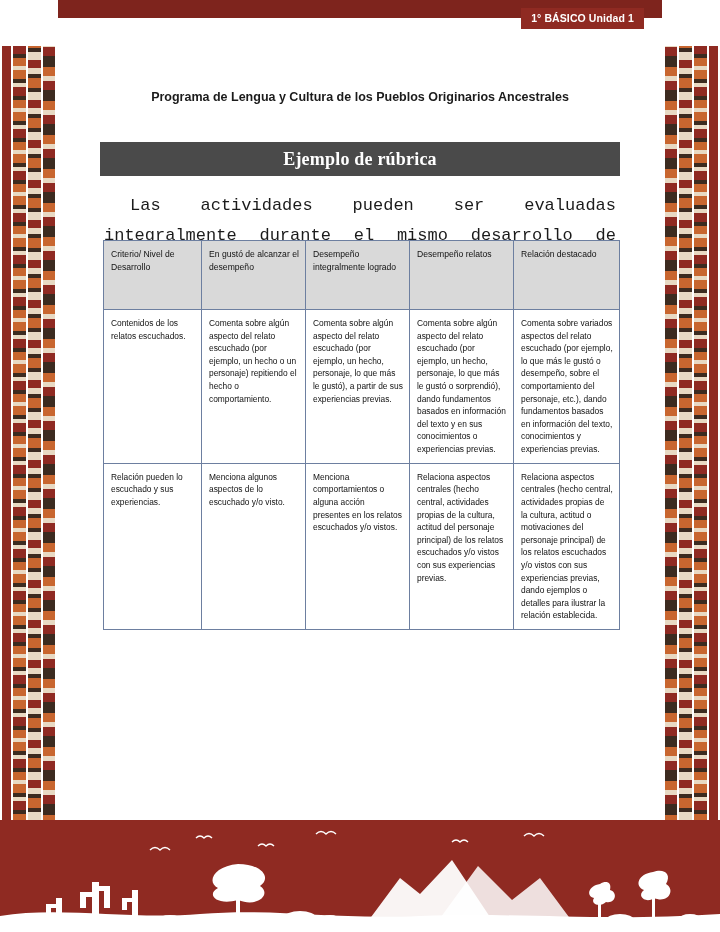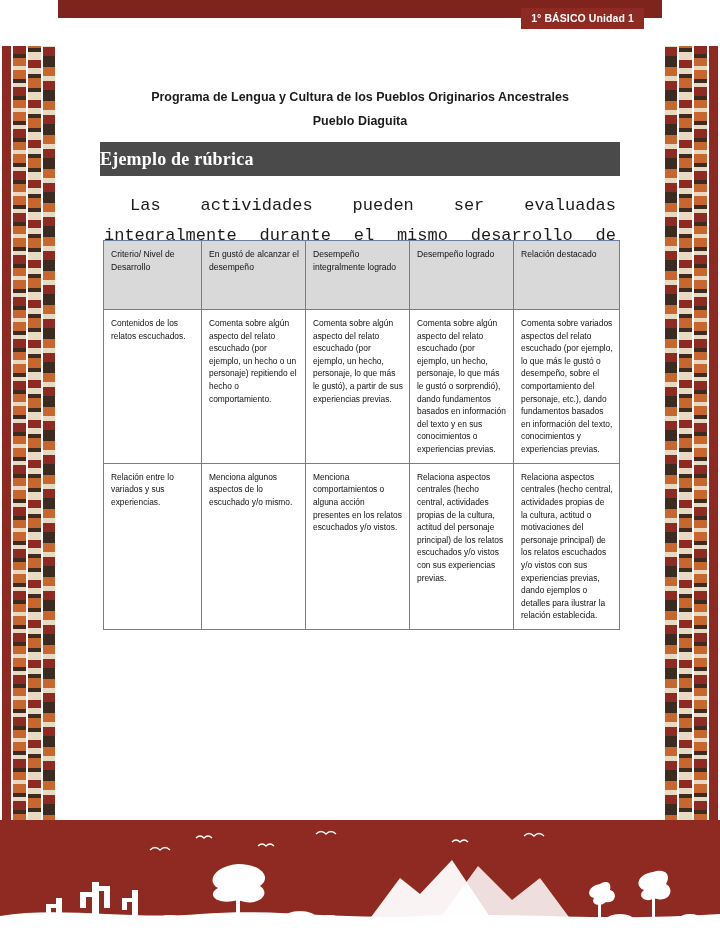--- a/index.html
+++ b/index.html
@@ -173,20 +173,21 @@
   .title-bar {
     position: absolute;
     top: 142px;
     left: 100px;
     width: 520px;
     height: 34px;
     background: #4a4a4a;
     color: #ffffff;
     display: flex;
     align-items: center;
+    justify-content: center;
   }
   .title-bar span {
     font-family: "Liberation Serif", serif;
     font-size: 18px;
     font-weight: bold;
     letter-spacing: .2px;
   }
 
   .intro {
     position: absolute;
@@ -269,21 +270,20 @@
   <div class="strip-top-mask right"></div>
   <div class="content-mask"></div>
   <div class="top-curve"></div>
 
   <div class="unit-badge">1° BÁSICO Unidad 1</div>
 
   <div class="content">
 
     <div class="doc-title">
       <div>Programa de Lengua y Cultura de los Pueblos Originarios Ancestrales</div>
-      <div>Pueblo Diaguita</div>
     </div>
 
     <div class="title-bar">
       <span>Ejemplo de rúbrica</span>
     </div>
 
     <div class="intro">Las actividades pueden ser evaluadas integralmente durante el mismo desarrollo de estas, a través, por ejemplo, de una rúbrica como la siguiente:</div>
 
     <table class="rubric">
       <colgroup>
@@ -291,35 +291,35 @@
           <col class="c1">
           <col class="c2">
           <col class="c3">
           <col class="c4">
       </colgroup>
       <thead>
         <tr>
           <th>Criterio/ Nivel de Desarrollo</th>
           <th>En gustó de alcanzar el desempeño</th>
           <th>Desempeño integralmente logrado</th>
-          <th>Desempeño logrado</th>
+          <th>Desempeño relatos</th>
           <th>Relación destacado</th>
         </tr>
       </thead>
       <tbody>
         <tr>
           <td>Contenidos de los relatos escuchados.</td>
           <td>Comenta sobre algún aspecto del relato escuchado (por ejemplo, un hecho o un personaje) repitiendo el hecho o comportamiento.</td>
           <td>Comenta sobre algún aspecto del relato escuchado (por ejemplo, un hecho, personaje, lo que más le gustó), a partir de sus experiencias previas.</td>
           <td>Comenta sobre algún aspecto del relato escuchado (por ejemplo, un hecho, personaje, lo que más le gustó o sorprendió), dando fundamentos basados en información del texto y en sus conocimientos o experiencias previas.</td>
           <td>Comenta sobre variados aspectos del relato escuchado (por ejemplo, lo que más le gustó o desempeño, sobre el comportamiento del personaje, etc.), dando fundamentos basados en información del texto, conocimientos y experiencias previas.</td>
         </tr>
         <tr>
-          <td>Relación entre lo variados y sus experiencias.</td>
-          <td>Menciona algunos aspectos de lo escuchado y/o mismo.</td>
+          <td>Relación pueden lo escuchado y sus experiencias.</td>
+          <td>Menciona algunos aspectos de lo escuchado y/o visto.</td>
           <td>Menciona comportamientos o alguna acción presentes en los relatos escuchados y/o vistos.</td>
           <td>Relaciona aspectos centrales (hecho central, actividades propias de la cultura, actitud del personaje principal) de los relatos escuchados y/o vistos con sus experiencias previas.</td>
           <td>Relaciona aspectos centrales (hecho central, actividades propias de la cultura, actitud o motivaciones del personaje principal) de los relatos escuchados y/o vistos con sus experiencias previas, dando ejemplos o detalles para ilustrar la relación establecida.</td>
         </tr>
       </tbody>
     </table>
   </div>
 
   <div class="bottom-art">
     <svg width="720" height="112" viewBox="0 0 720 112" xmlns="http://www.w3.org/2000/svg">

